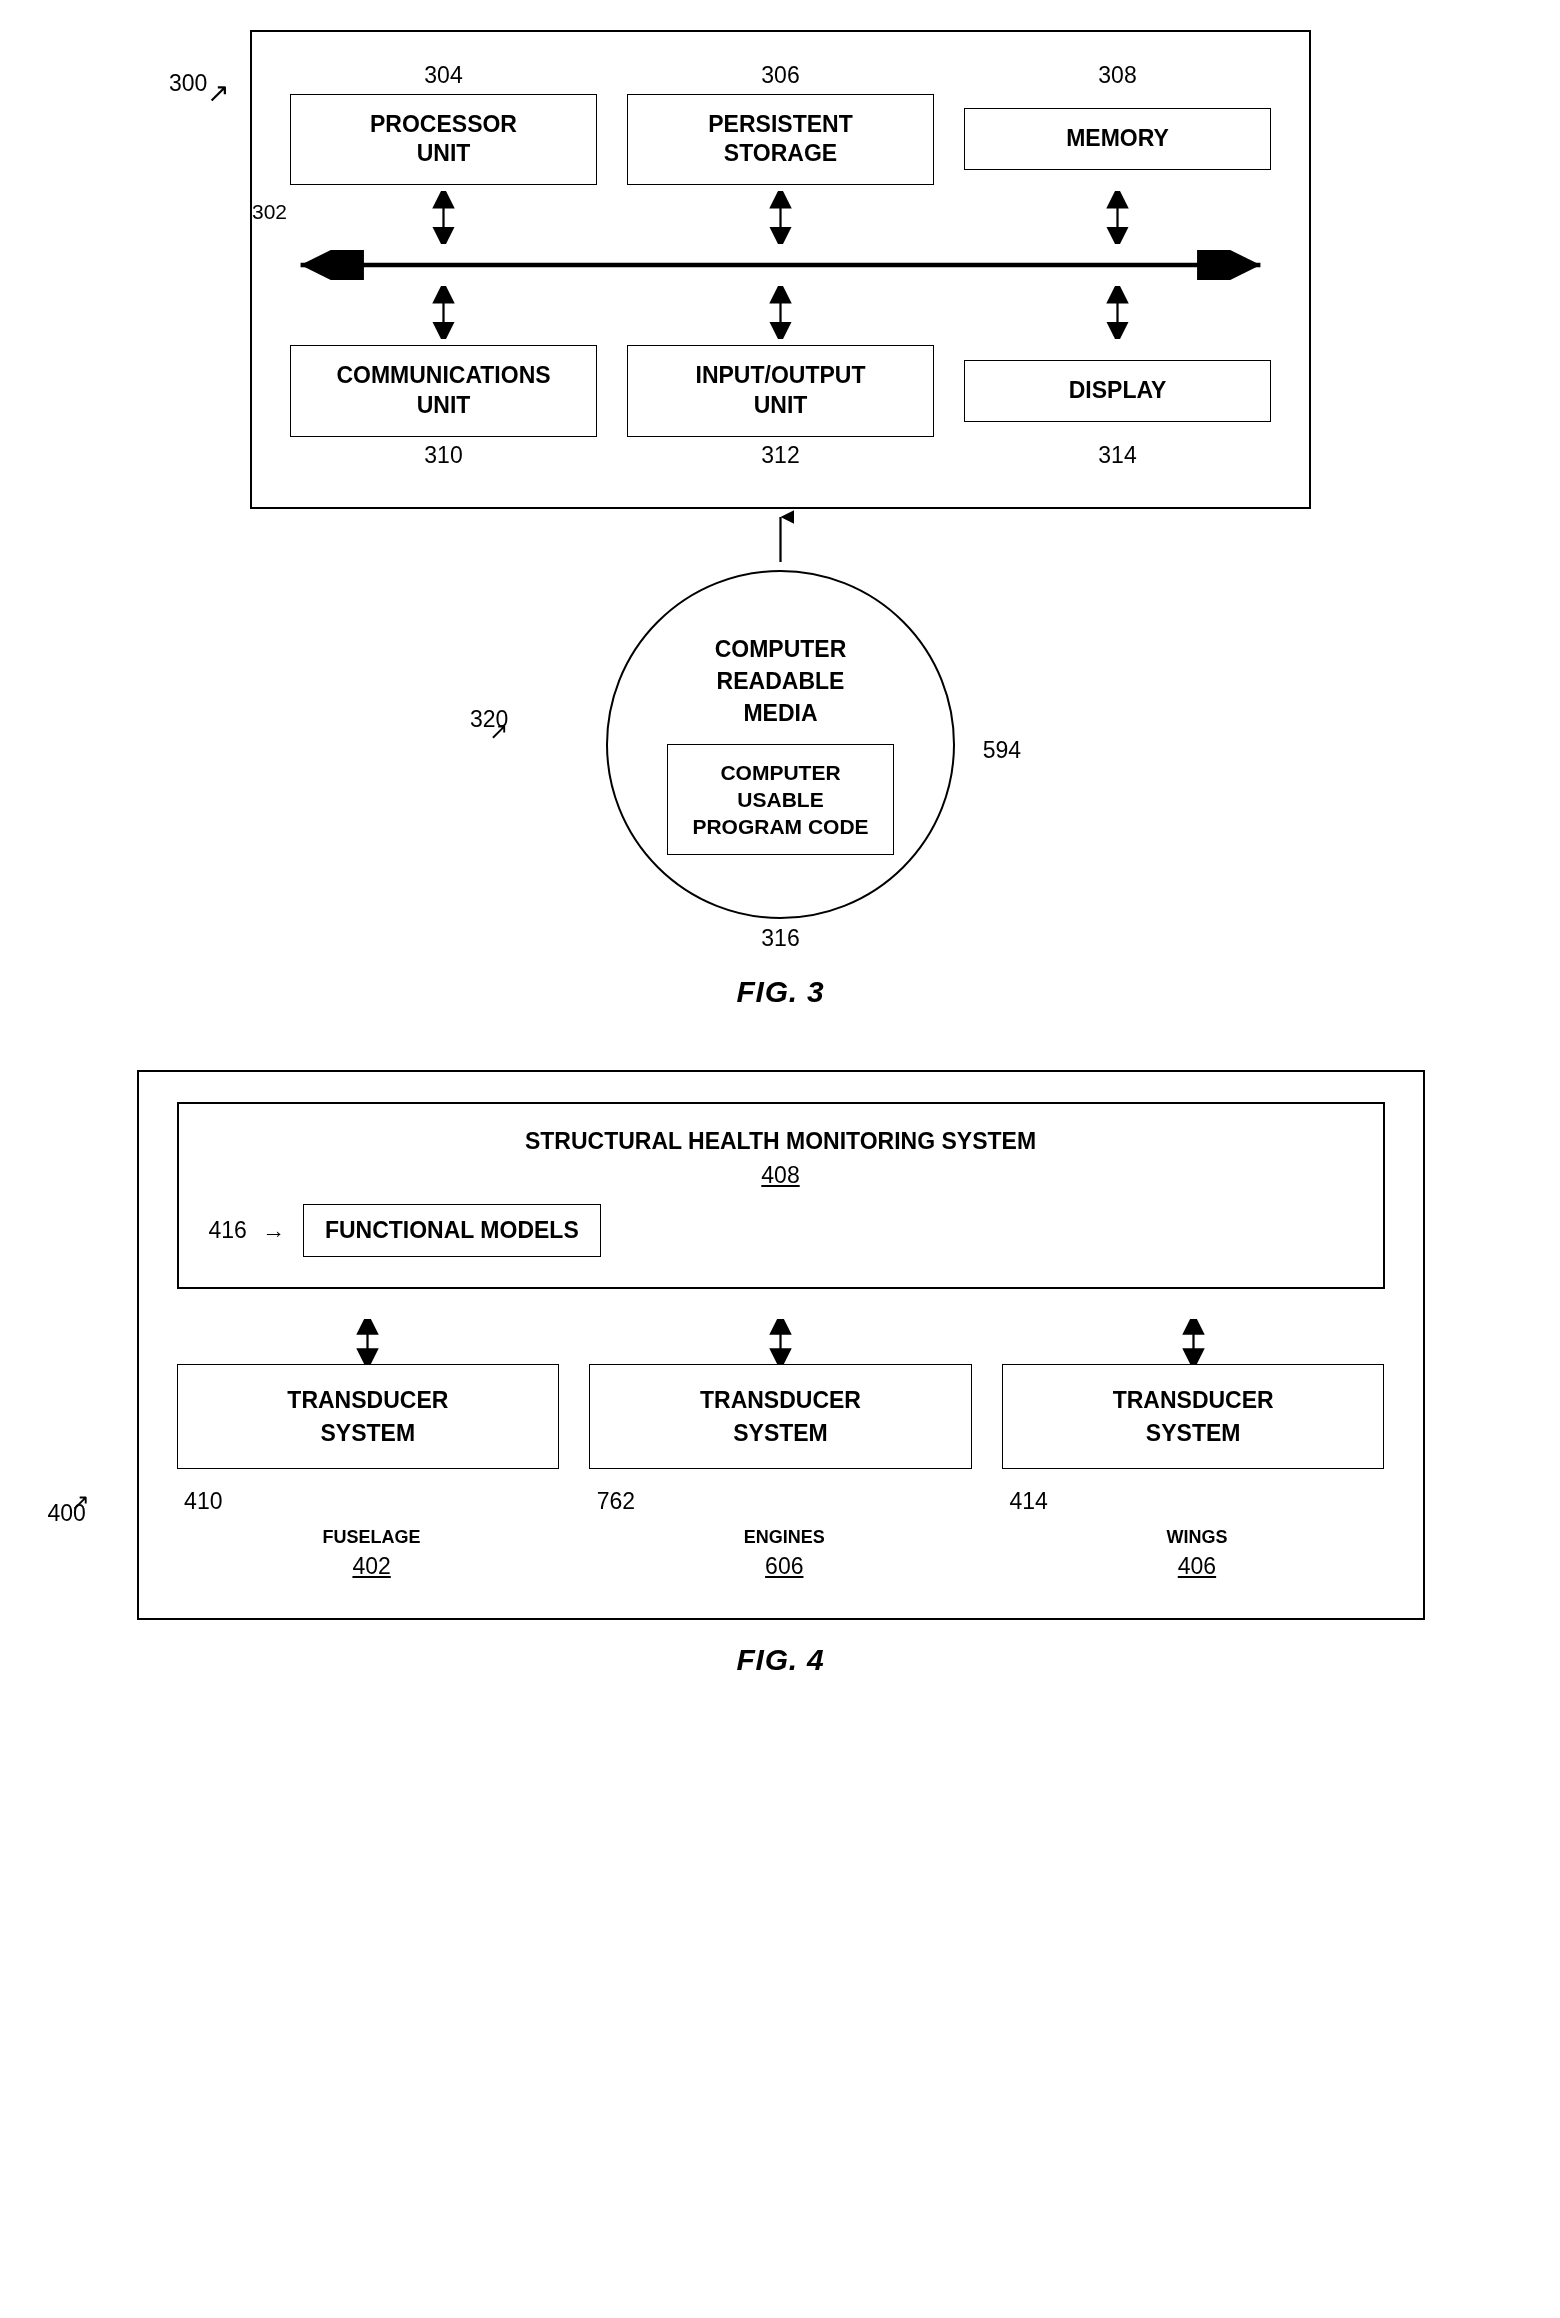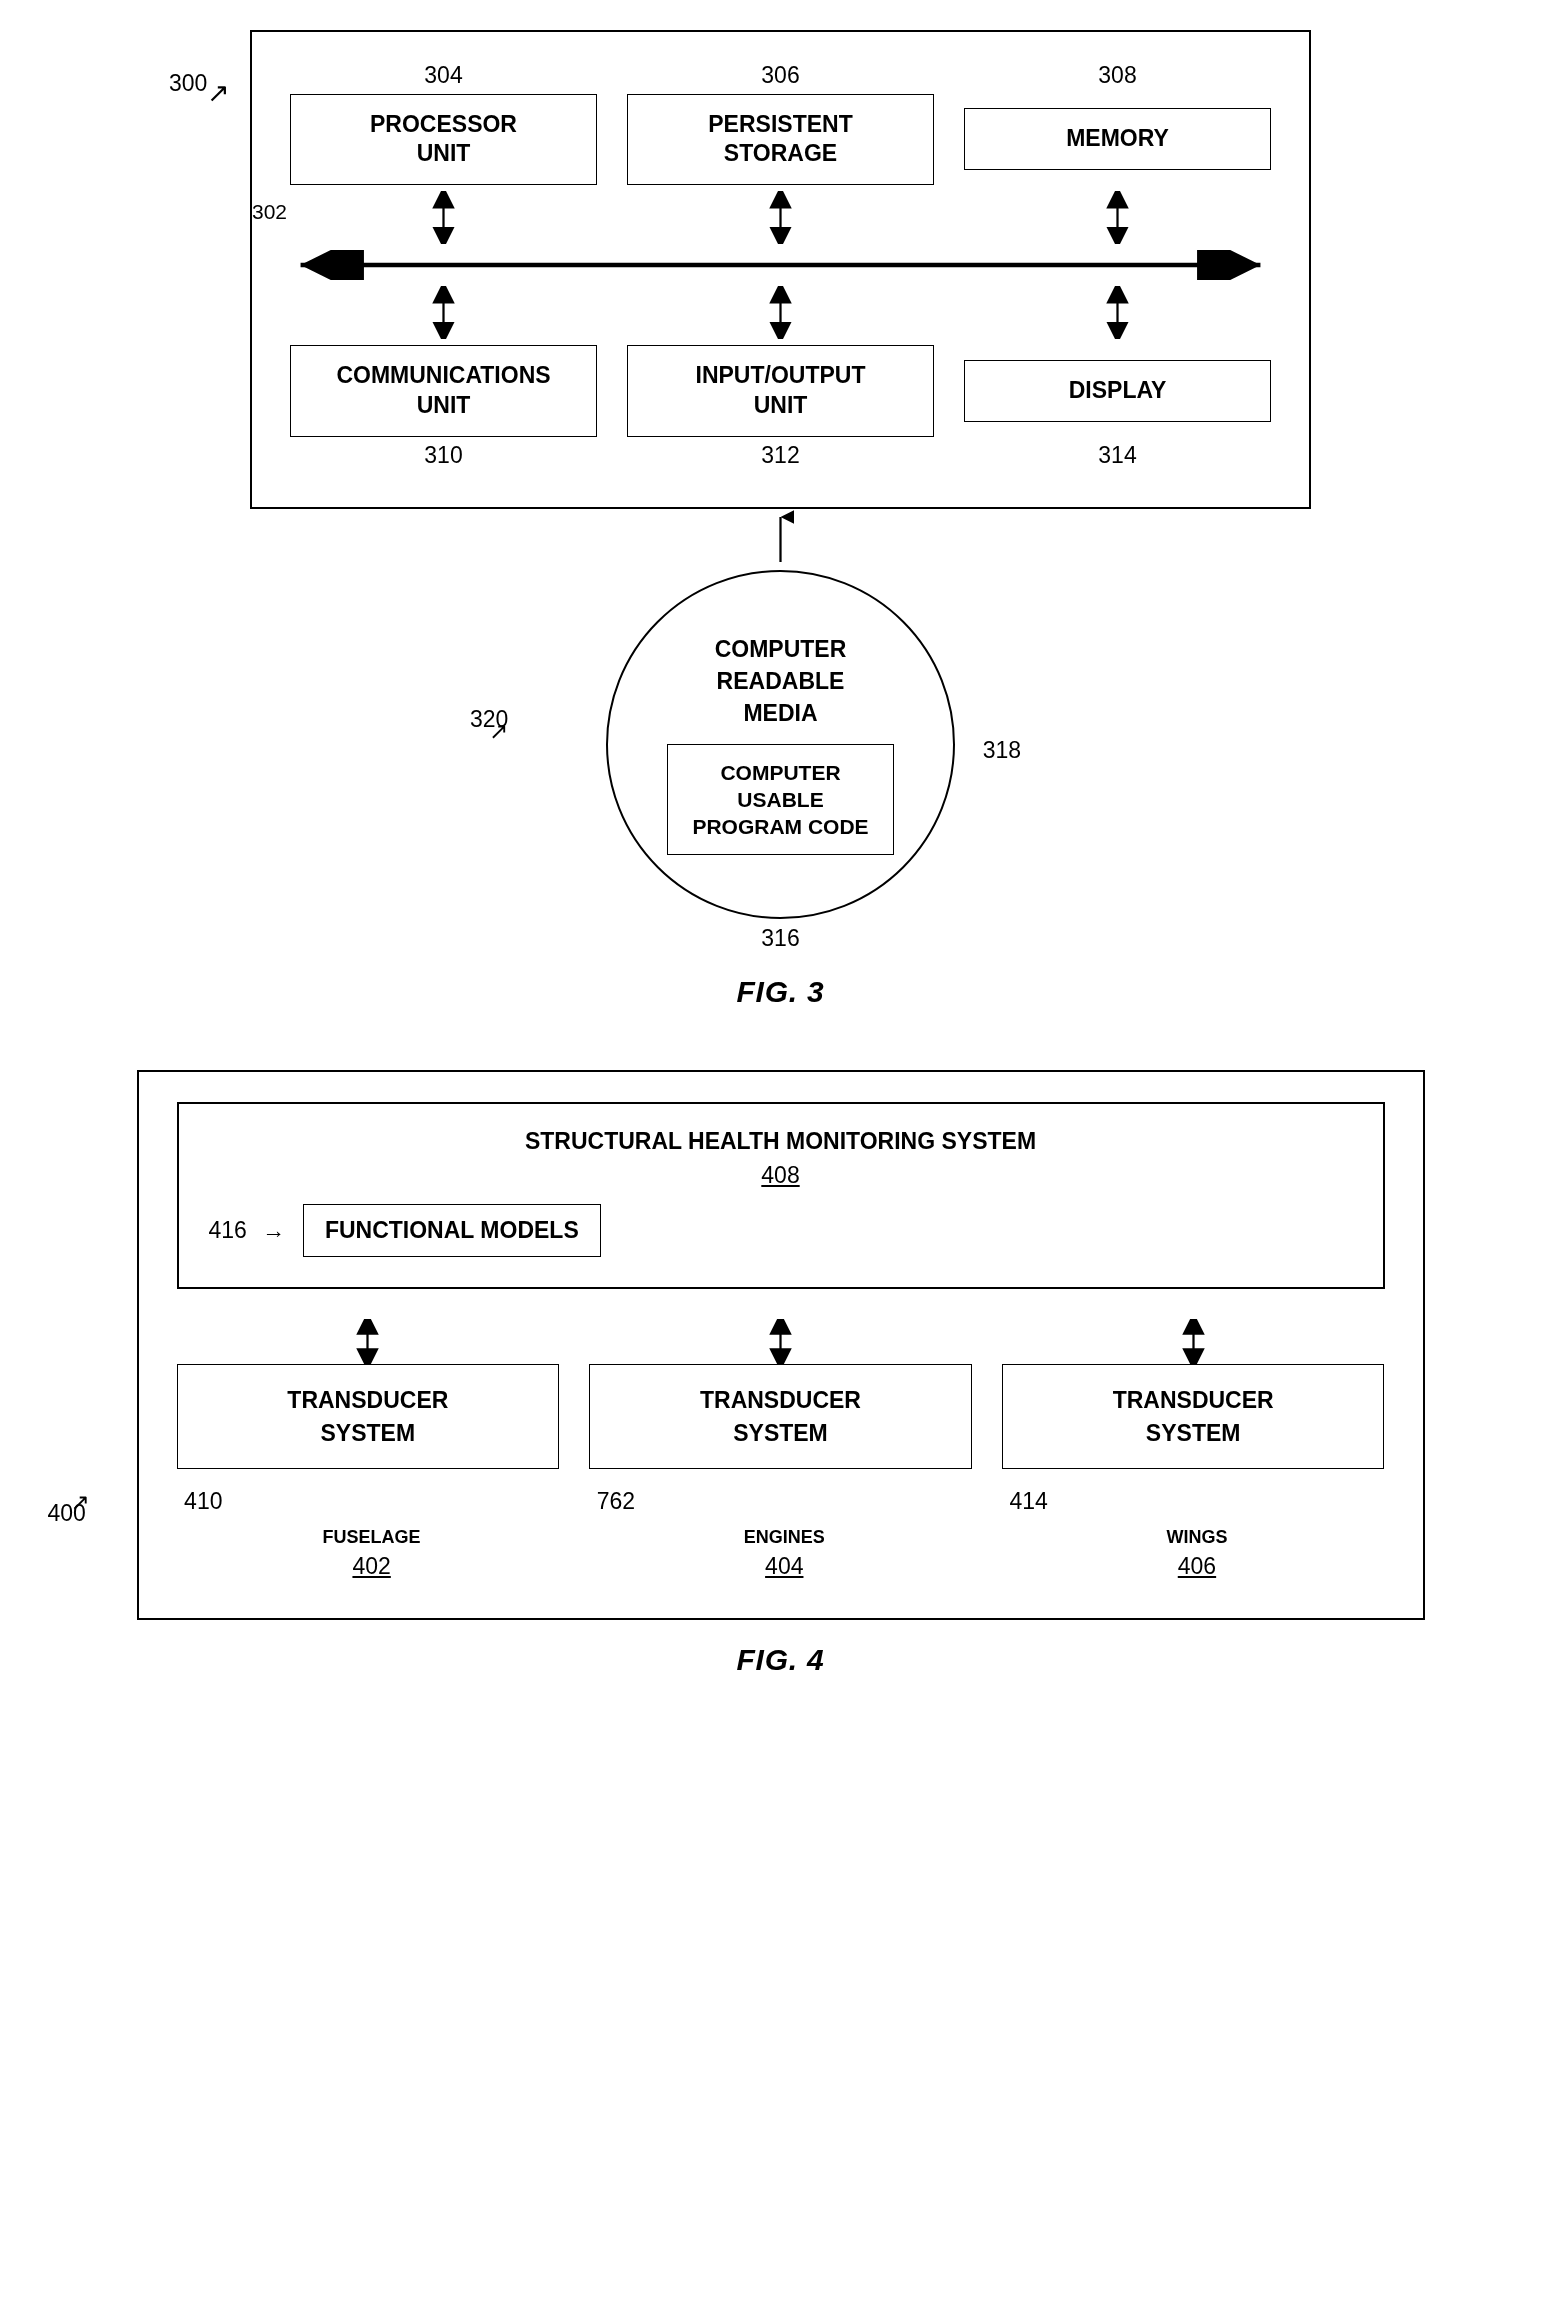--- a/index.html
+++ b/index.html
@@ -410,21 +410,21 @@
         <line x1="18" y1="70" x2="18" y2="10" stroke="#000" stroke-width="3" marker-end="url(#up-arrow)"></line>
       </svg>
     </div>
 
     <div class="circle-section" style="position:relative;">
       <span style="position:absolute; left:-136px; top:136px; font-size:23px;">320</span>
       <span style="position:absolute; left:-117px; top:148px; font-size:23px;">↗</span>
       <div class="outer-circle">
         <div class="outer-circle-text">COMPUTER<br>READABLE<br>MEDIA</div>
         <div class="inner-rect">COMPUTER USABLE<br>PROGRAM CODE</div>
-        <span style="position:absolute; right:-68px; top:48%; font-size:23px;">318</span>
+        <span style="position:absolute; right:-68px; top:48%; font-size:23px;">594</span>
       </div>
       <div class="circle-ref-bottom">316</div>
     </div>
 
     <div class="fig3-label">FIG. 3</div>
   </div>
 
   <div class="fig4-container">
     <div class="structure-outer" style="position:relative;">
       <span style="position:absolute; left:-91px; bottom:91px; font-size:23px;">400</span>
@@ -476,21 +476,21 @@
                   <polygon points="0,0 10,5 0,10" fill="#000"></polygon>
                 </marker>
               </defs>
               <line x1="18" y1="6" x2="18" y2="54" stroke="#000" stroke-width="3" marker-start="url(#ta2b)" marker-end="url(#ta2a)"></line>
             </svg>
           </div>
           <div class="transducer-box">TRANSDUCER<br>SYSTEM</div>
           <div style="width:100%; padding-left:7.6px; margin-top:10.6px;">
             <div class="transducer-ref" style="padding-left:0;">762</div>
             <div class="location-label" style="text-align:center; margin-top:12px;">ENGINES</div>
-            <div class="location-ref" style="text-align:center; margin-top:4.5px;">404</div>
+            <div class="location-ref" style="text-align:center; margin-top:4.5px;">606</div>
           </div>
         </div>
 
         <div class="transducer-cell">
           <div class="transducer-vert-arrow">
             <svg width="27" height="45" viewBox="0 0 36 60">
               <defs>
                 <marker id="ta3a" markerWidth="10" markerHeight="10" refX="5" refY="5" orient="auto">
                   <polygon points="0,0 10,5 0,10" fill="#000"></polygon>
                 </marker>

